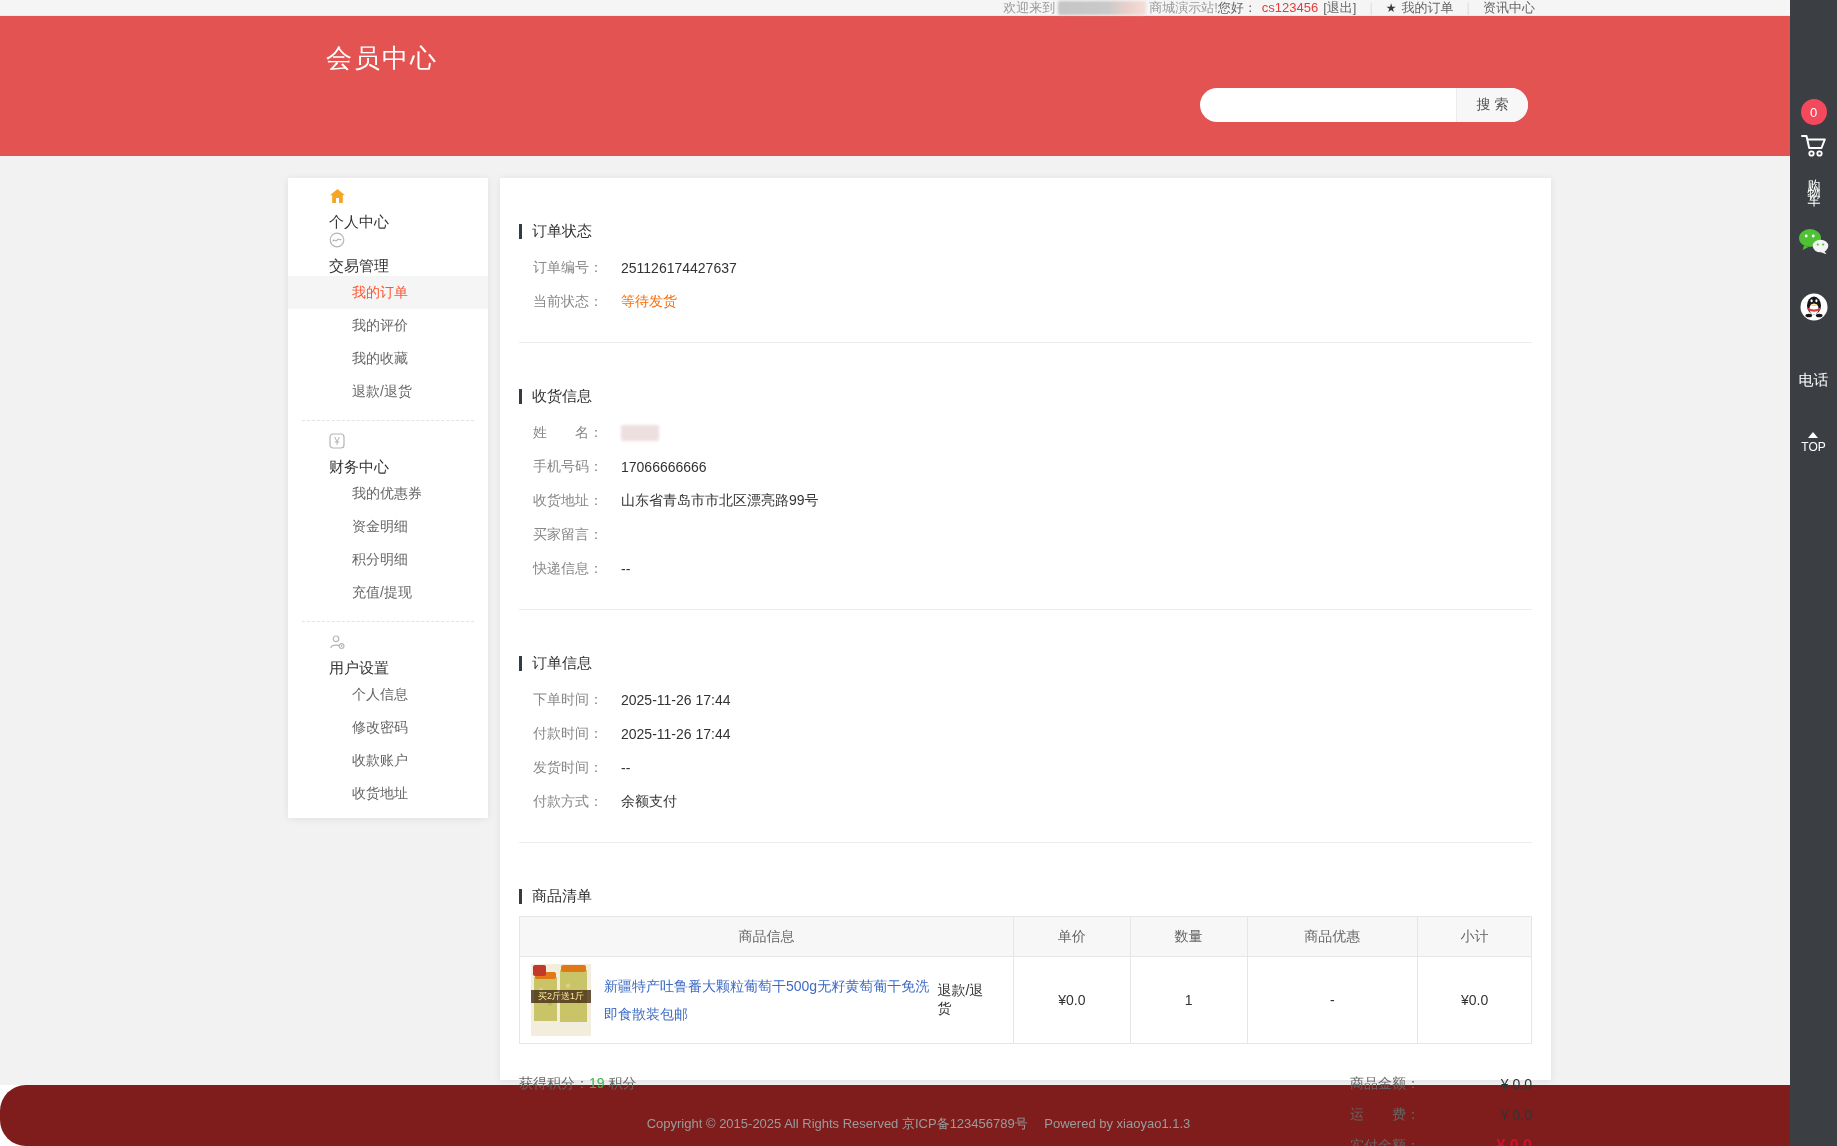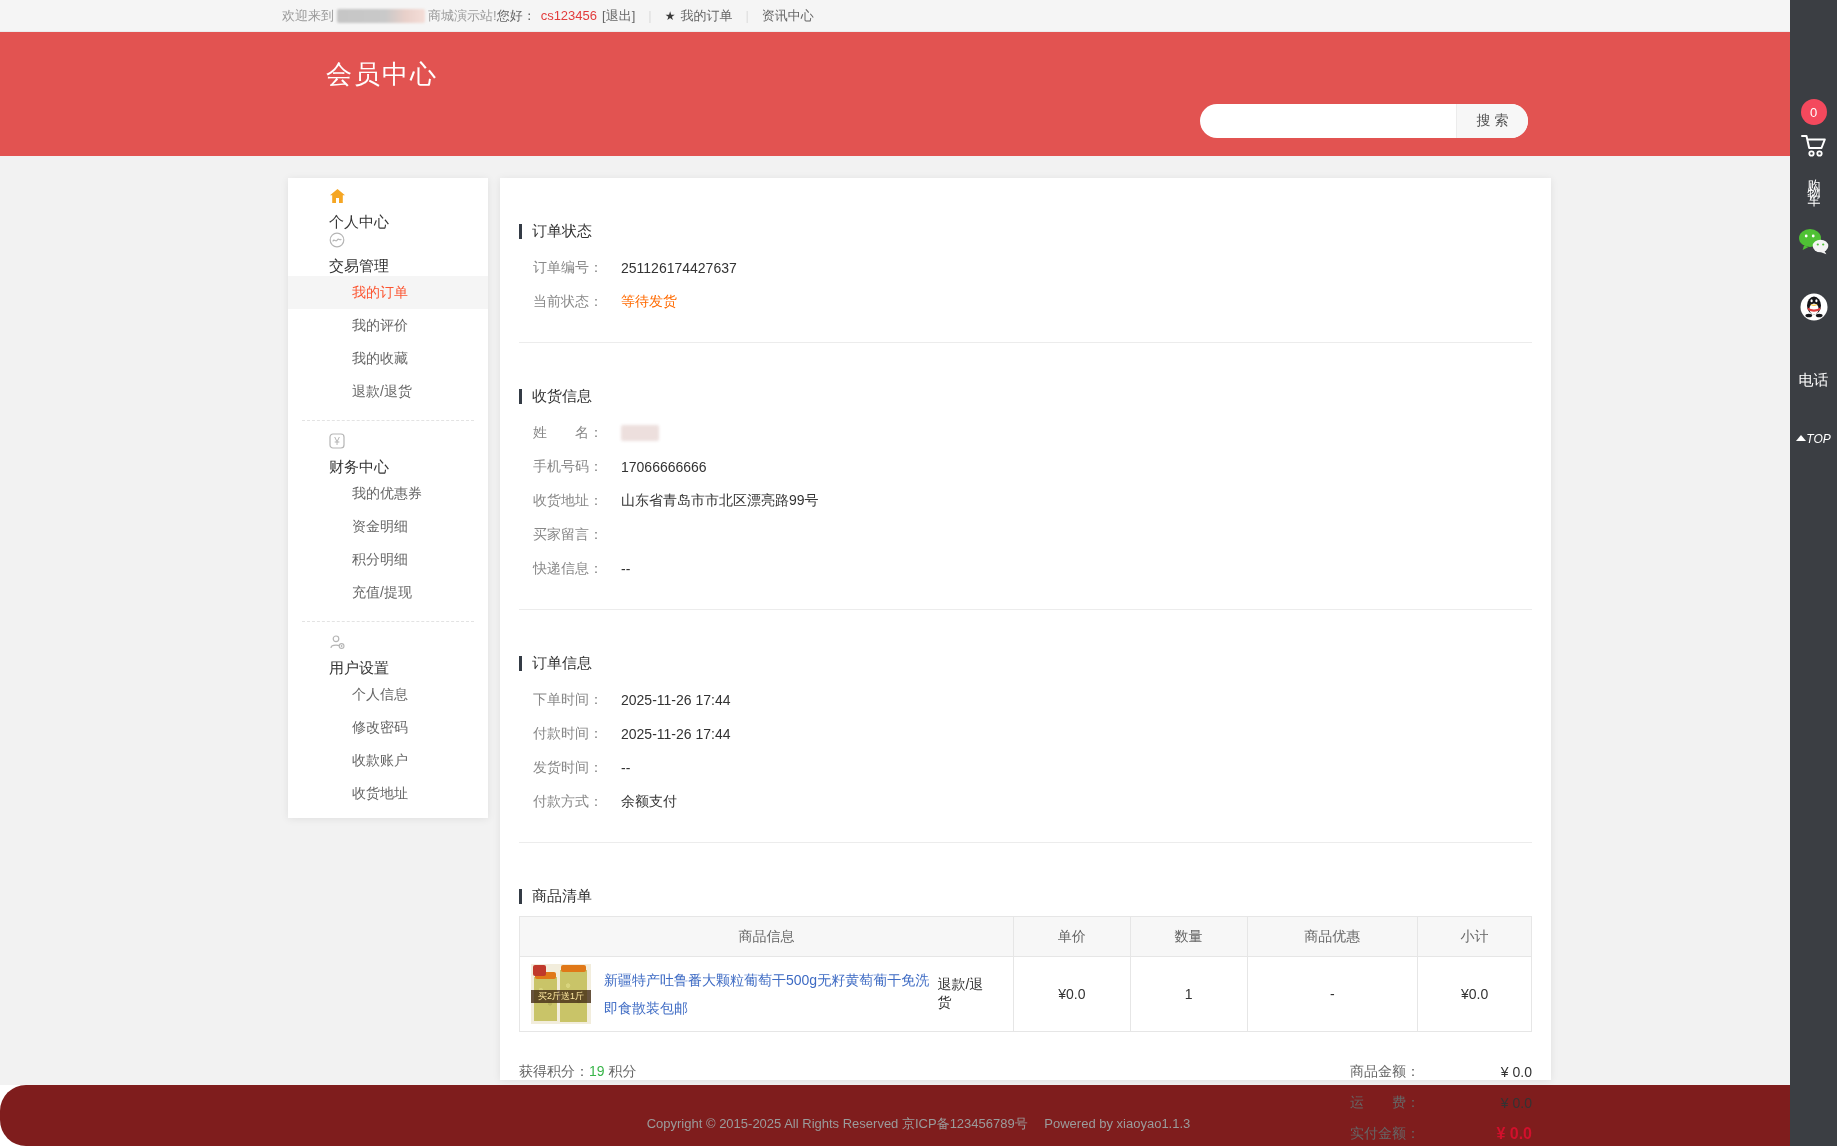--- a/index.html
+++ b/index.html
@@ -1,33 +1,33 @@
 <!DOCTYPE html>
 <html><head>
 <meta charset="utf-8">
 <style>
   * { box-sizing: border-box; }
   body {
     margin: 0; width: 1837px; height: 1146px; overflow: hidden; position: relative;
     font-family: "Liberation Sans", "DejaVu Sans", sans-serif; background: #fff;
   }
   
-  .topbar { height: 32px; background: #f5f5f5; border-bottom: 1px solid #ebebeb;
-    display: flex; align-items: center; justify-content: flex-start;
+  .topbar { height: 16px; background: #f5f5f5; border-bottom: 1px solid #ebebeb;
+    display: flex; align-items: center; justify-content: flex-end;
     padding: 0 302px 0 282px; font-size: 13px; color: #9a9a9a; }
   .topbar-right { display: flex; align-items: center; color: #666; }
   .sep { color: #ddd; margin: 0 13px; }
   .uname { color: #e23c3c; margin: 0 5px; cursor: pointer; }
   .logout { color: #666; cursor: pointer; }
   .star { color: #3a3a3a; margin-right: 5px; font-size: 12px; }
   .redact1 { display: inline-block; width: 88px; height: 14px; vertical-align: middle;
     margin: 0 3px; border-radius: 2px; filter: blur(1.3px);
     background: linear-gradient(90deg, #c6c6c6 0%, #c9c9c9 55%, #e9d0ca 78%, #f4ded8 100%); }
   
-  .header { height: 124px; background: #e25351; padding: 24px 0 0 326px; }
+  .header { height: 140px; background: #e25351; padding: 24px 0 0 326px; }
   .hrow { display: flex; align-items: center; height: 36px; }
   .htitle { color: #fff; font-size: 26px; letter-spacing: 2px; }
   .hnav { display: flex; gap: 33px; margin-left: 288px; color: #fff; font-size: 16px; }
   .hnav span { cursor: pointer; }
   .srow { display: flex; justify-content: flex-end; padding-right: 309px; margin-top: 12px; }
   .spill { width: 328px; height: 34px; background: #fff; border-radius: 17px; display: flex; overflow: hidden; }
   .spill input { flex: 1; border: 0; outline: 0; padding: 0 16px; font-size: 14px; background: transparent; }
   .sbtn { width: 72px; background: #f7f7f7; border-left: 1px solid #ececec; color: #555;
     font-size: 14px; display: flex; align-items: center; justify-content: center; cursor: pointer; }
   
@@ -52,21 +52,21 @@
   .val.orange { color: #ff6a00; }
   .redact2 { display: inline-block; width: 38px; height: 16px; background: #eddfdd; border-radius: 2px; filter: blur(1.6px); }
   
   table.goods { width: 100%; border-collapse: collapse; margin-top: 4px; font-size: 14px; color: #333; }
   .goods th { background: #f7f7f7; font-weight: 400; color: #666; height: 40px; border: 1px solid #e6e6e6; }
   .goods td { border: 1px solid #e6e6e6; text-align: center; height: 74px; }
   td.pcell { padding: 7px 16px 7px 11px; }
   .pwrap { display: flex; align-items: center; text-align: left; }
   .ptitle { width: 336px; margin-left: 13px; color: #3e6bc4; line-height: 28px; cursor: pointer; }
   .refund { margin-left: auto; color: #333; cursor: pointer; }
-  .prod-img { width: 60px; height: 60px; background: #f2eddc; position: relative; overflow: hidden; flex: none; cursor: pointer; }
+  .prod-img { width: 60px; height: 72px; background: #f2eddc; position: relative; overflow: hidden; flex: none; cursor: pointer; }
   .jar { position: absolute; background: radial-gradient(circle at 30% 30%, #d8d47d 2px, transparent 2.5px),
          radial-gradient(circle at 70% 60%, #b9b45e 2px, transparent 2.5px), #c9c468; }
   .jar.l { left: 3px; top: 13px; width: 23px; height: 44px; }
   .jar.r { left: 29px; top: 6px; width: 27px; height: 52px; }
   .lid { position: absolute; background: #e07818; border-radius: 2px; }
   .lid.l { left: 4px; top: 8px; width: 21px; height: 7px; }
   .lid.r { left: 30px; top: 1px; width: 25px; height: 7px; }
   .band { position: absolute; left: 0; right: 0; top: 26px; height: 13px; background: rgba(64,40,18,.78);
     color: #ffe9a0; font-size: 9px; line-height: 13px; text-align: center; white-space: nowrap; letter-spacing: 0; }
   .corner { position: absolute; left: 2px; top: 1px; width: 13px; height: 11px; background: #c0392b; border-radius: 2px; }
@@ -86,22 +86,22 @@
   .floatbar { position: absolute; right: 0; top: 0; width: 47px; height: 1146px; background: #3b3e43;
     z-index: 30; display: flex; flex-direction: column; align-items: center; }
   .badge { margin-top: 99px; width: 26px; height: 26px; border-radius: 50%; background: #f4495d;
     color: #fff; font-size: 13px; display: flex; align-items: center; justify-content: center; }
   .cart-ic { margin-top: 8px; cursor: pointer; }
   .vtext { margin-top: 6px; color: #fff; font-size: 13px; writing-mode: vertical-lr;
     text-orientation: upright; letter-spacing: 7px; cursor: pointer; }
   .wx { margin-top: 38px; cursor: pointer; }
   .qq { margin-top: 34px; cursor: pointer; }
   .tel { margin-top: 46px; color: #fff; font-size: 15px; cursor: pointer; }
-  .topbtn { margin-top: 42px; display: flex; flex-direction: row; align-items: center;
-    color: #fff; font-size: 12px; cursor: pointer; font-style: italic; }
+  .topbtn { margin-top: 42px; display: flex; flex-direction: column; align-items: center;
+    color: #fff; font-size: 12px; cursor: pointer; }
   .tri { width: 0; height: 0; border-left: 5px solid transparent; border-right: 5px solid transparent;
     border-bottom: 6px solid #fff; margin-bottom: 2px; }
 </style>
 </head>
 <body>
 
 <div class="topbar">
   <div>
     <span>欢迎来到</span><span class="redact1"></span><span>商城演示站!</span>
   </div>

